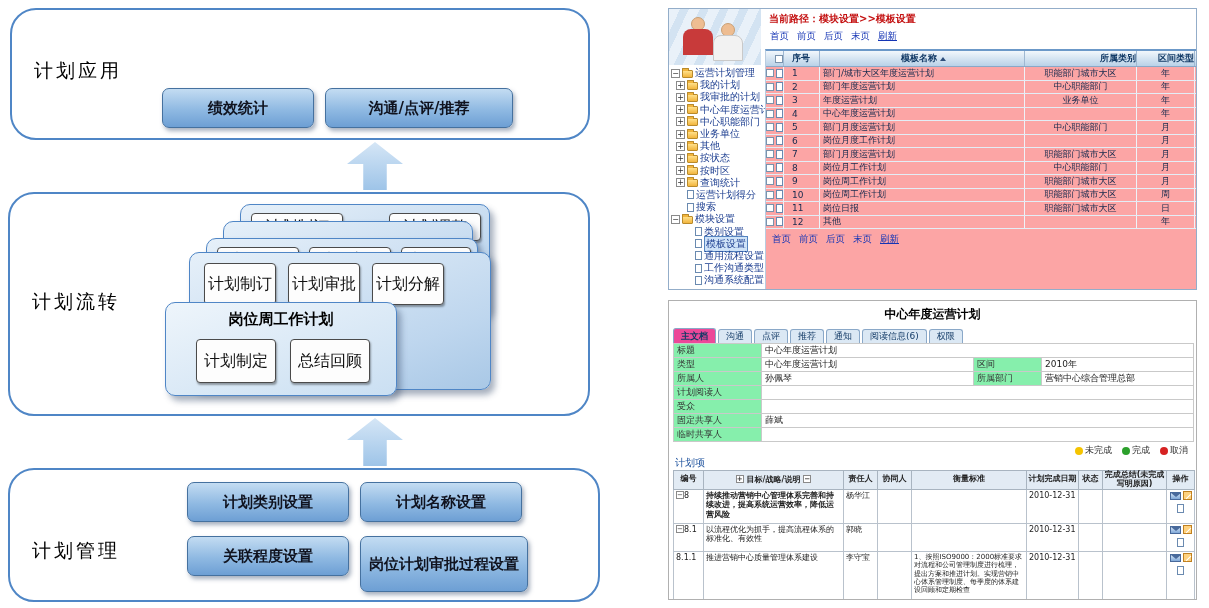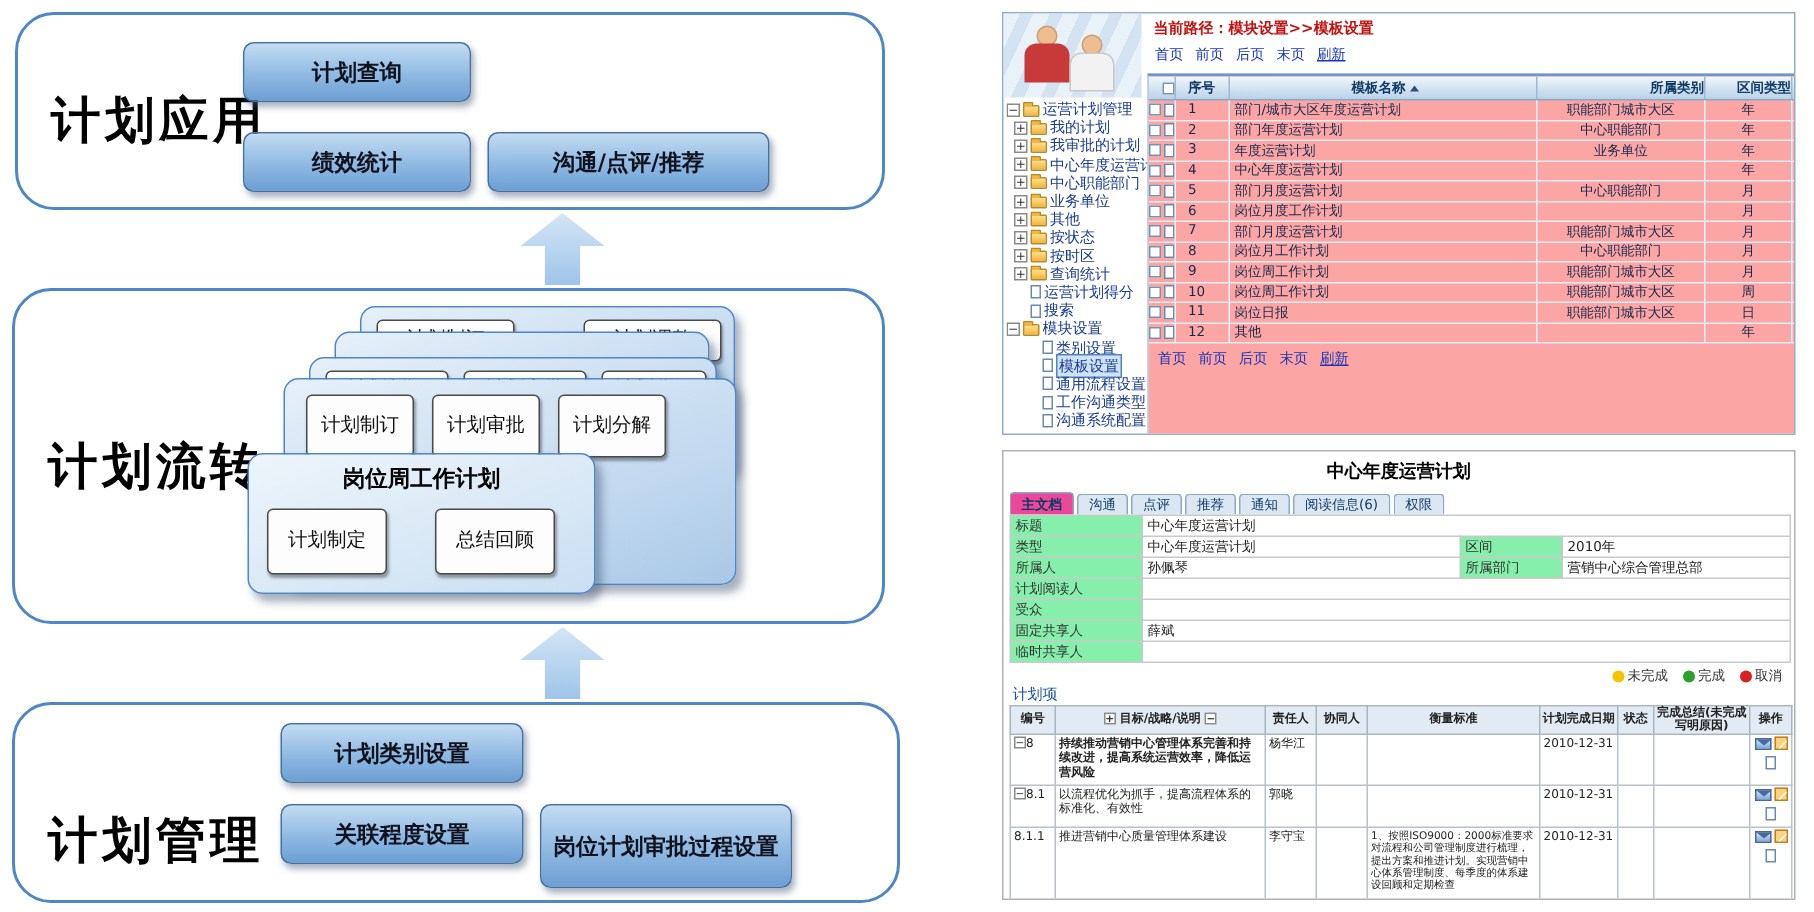--- a/index.html
+++ b/index.html
@@ -2,32 +2,32 @@
 <html><head>
 <meta charset="utf-8">
 <style>
   *{margin:0;padding:0;box-sizing:border-box}
   html,body{width:1209px;height:608px}
   body{position:relative;background:#fff;font-family:"DejaVu Sans","Liberation Sans",sans-serif;overflow:hidden}
   #stage{position:absolute;left:0;top:0;width:1209px;height:608px}
 
   
   .sect{position:absolute;border:2px solid #4f86c6;border-radius:26px;background:#fff}
-  .sect-label{position:absolute;font-size:33px;font-weight:bold;color:#000;letter-spacing:3px;white-space:nowrap}
+  .sect-label{position:absolute;font-size:19px;font-weight:normal;color:#000;letter-spacing:3px;white-space:nowrap}
   .dbtn{position:absolute;display:flex;align-items:center;justify-content:center;text-align:center;
     font-size:15px;font-weight:bold;color:#10131f;line-height:1.25;
     background:linear-gradient(180deg,#c3dcf2 0%,#8fb9e2 55%,#6d9fd4 100%);
     border:1px solid #45719f;border-radius:7px;box-shadow:2px 3px 4px rgba(80,100,130,.5);cursor:pointer}
   .up-arrow{position:absolute;width:56px;height:48px;background:linear-gradient(180deg,#d5e6f6,#9ec4e8);
     clip-path:polygon(50% 0,100% 46%,71% 46%,71% 100%,29% 100%,29% 46%,0 46%)}
   .card{position:absolute;background:linear-gradient(160deg,#e6f0f9 0%,#bed6ee 70%,#a9c8e6 100%);
     border:1px solid #4f86c6;border-radius:10px;box-shadow:4px 5px 6px rgba(60,80,110,.45)}
   .card.front{background:linear-gradient(160deg,#eef5fb 0%,#cadff2 100%)}
   .card-btn{position:absolute;background:#fdfdfd;border:1px solid #4a4a4a;border-radius:4px;
-    display:flex;align-items:center;justify-content:center;text-align:center;font-size:13px;color:#111;
+    display:flex;align-items:center;justify-content:center;text-align:center;font-size:16px;color:#111;
     box-shadow:1px 2px 2px rgba(0,0,0,.35);line-height:1.2;padding:1px;cursor:pointer}
   .front-title{position:absolute;left:0;right:0;top:7px;text-align:center;font-size:15px;font-weight:bold;color:#000}
 
   
   .shot{position:absolute;background:#fff;border:1px solid #93adc9;overflow:hidden;font-size:9px;color:#15294d}
 
   
   .photo{position:absolute;left:0;top:0;width:92px;height:56px;overflow:hidden;
     background:repeating-linear-gradient(115deg,#e9f1f9 0 10px,#d3e3f2 10px 18px)}
   .person{position:absolute}
@@ -103,21 +103,20 @@
   .op-doc{display:inline-block;width:7px;height:9px;background:#fff;border:1px solid #6a8ab0;margin-top:2px;cursor:pointer}
   .c-op{text-align:center}
 </style>
 </head>
 <body>
 
 <div id="stage">
 
   <div class="sect" style="left:10px;top:8px;width:580px;height:132px">
     <div class="sect-label" style="left:22px;top:48px">计划应用</div>
-    <div class="dbtn" style="left:150px;top:18px;width:152px;height:40px">计划查询</div>
     <div class="dbtn" style="left:150px;top:78px;width:152px;height:40px">绩效统计</div>
     <div class="dbtn" style="left:313px;top:78px;width:188px;height:40px">沟通/点评/推荐</div>
   </div>
 
   <div class="up-arrow" style="left:347px;top:142px"></div>
 
   <div class="sect" style="left:8px;top:192px;width:582px;height:224px">
     <div class="sect-label" style="left:22px;top:95px">计划流转</div>
 
     <div class="card" style="left:230px;top:10px;width:250px;height:112px">
@@ -130,30 +129,31 @@
       <div class="card-btn" style="left:102px;top:8px;width:82px;height:26px">计划审批</div>
       <div class="card-btn" style="left:194px;top:8px;width:70px;height:26px">计划分解</div>
     </div>
     <div class="card" style="left:179px;top:58px;width:302px;height:138px">
       <div class="card-btn" style="left:14px;top:10px;width:72px;height:42px">计划制订</div>
       <div class="card-btn" style="left:98px;top:10px;width:72px;height:42px">计划审批</div>
       <div class="card-btn" style="left:182px;top:10px;width:72px;height:42px">计划分解</div>
     </div>
     <div class="card front" style="left:155px;top:108px;width:232px;height:94px">
       <div class="front-title">岗位周工作计划</div>
-      <div class="card-btn" style="left:12px;top:36px;width:80px;height:44px">计划制定</div>
+      <div class="card-btn" style="left:30px;top:36px;width:80px;height:44px">计划制定</div>
       <div class="card-btn" style="left:124px;top:36px;width:80px;height:44px">总结回顾</div>
     </div>
   </div>
 
   <div class="up-arrow" style="left:347px;top:418px"></div>
 
   <div class="sect" style="left:8px;top:468px;width:592px;height:134px">
     <div class="sect-label" style="left:22px;top:68px">计划管理</div>
     <div class="dbtn" style="left:177px;top:12px;width:162px;height:40px">计划类别设置</div>
+    <div class="dbtn" style="left:350px;top:12px;width:162px;height:40px">计划名称设置</div>
     <div class="dbtn" style="left:177px;top:66px;width:162px;height:40px">关联程度设置</div>
     <div class="dbtn" style="left:350px;top:66px;width:168px;height:56px">岗位计划审批过程设置</div>
   </div>
 
   <div class="shot" style="left:668px;top:8px;width:529px;height:282px">
     <div class="photo">
       <div class="person p1">
           <div class="head"></div>
           <div class="torso"></div>
         </div>

